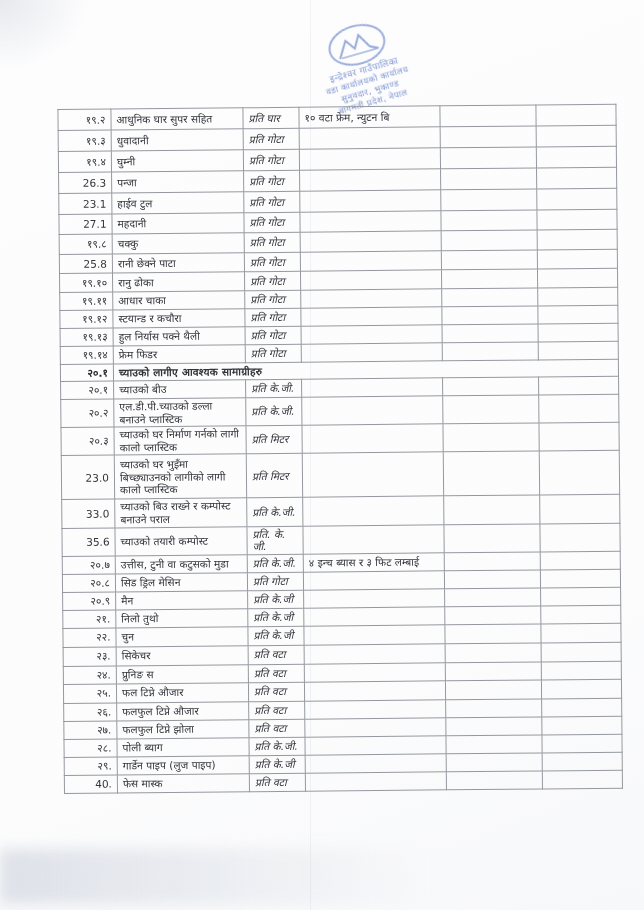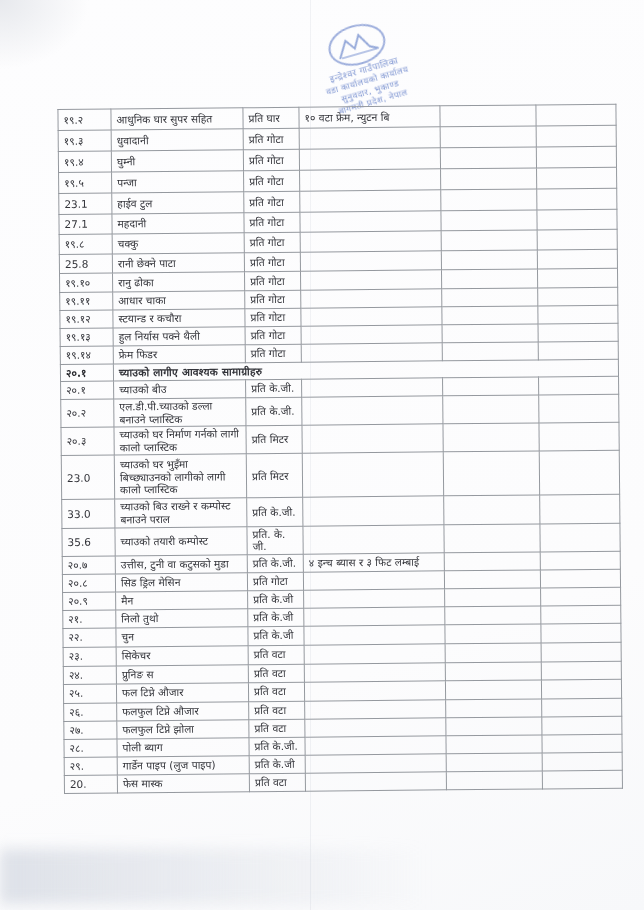--- a/index.html
+++ b/index.html
@@ -49,23 +49,23 @@
     border-collapse:collapse;table-layout:fixed;width:494px;
   }
   table.doc td{
     border:1px solid #95999f;
     padding:1px 5px;
     font-size:10.5px;line-height:1.2;
     color:#33343a;
     overflow:hidden;
     vertical-align:middle;
   }
-  td.sn{width:42px;padding-left:6px;}
+  td.sn{width:42px;padding-left:6px;text-align:right;}
   td.item{width:121px;}
-  td.unit{width:45px;padding-left:4px;padding-right:2px;}
+  td.unit{width:45px;padding-left:4px;padding-right:2px;font-style:italic;}
   td.spec{width:130px;}
   td.c5{width:85px;}
   td.c6{width:69px;}
   td.section-title{
     font-weight:bold;font-size:11px;letter-spacing:.2px;color:#27282d;
   }
   tr.section-row td.sn{font-weight:bold;color:#27282d;}
 </style>
 </head>
 <body>
@@ -109,21 +109,21 @@
           </tr>
           <tr style="height: 21px;">
             <td class="sn">१९.४</td>
             <td class="item">घुम्नी</td>
             <td class="unit">प्रति गोटा</td>
             <td class="spec"></td>
             <td class="c5"></td>
             <td class="c6"></td>
           </tr>
           <tr style="height: 21px;">
-            <td class="sn">१९.५</td>
+            <td class="sn">26.3</td>
             <td class="item">पन्जा</td>
             <td class="unit">प्रति गोटा</td>
             <td class="spec"></td>
             <td class="c5"></td>
             <td class="c6"></td>
           </tr>
           <tr style="height: 21px;">
             <td class="sn">23.1</td>
             <td class="item">हाईव टुल</td>
             <td class="unit">प्रति गोटा</td>
@@ -337,21 +337,21 @@
           </tr>
           <tr style="height: 18px;">
             <td class="sn">२९.</td>
             <td class="item">गार्डेन पाइप (लुज पाइप)</td>
             <td class="unit">प्रति के.जी</td>
             <td class="spec"></td>
             <td class="c5"></td>
             <td class="c6"></td>
           </tr>
           <tr style="height: 18px;">
-            <td class="sn">20.</td>
+            <td class="sn">40.</td>
             <td class="item">फेस मास्क</td>
             <td class="unit">प्रति वटा</td>
             <td class="spec"></td>
             <td class="c5"></td>
             <td class="c6"></td>
           </tr>
         </tbody>
     </table>
   </div>
 

